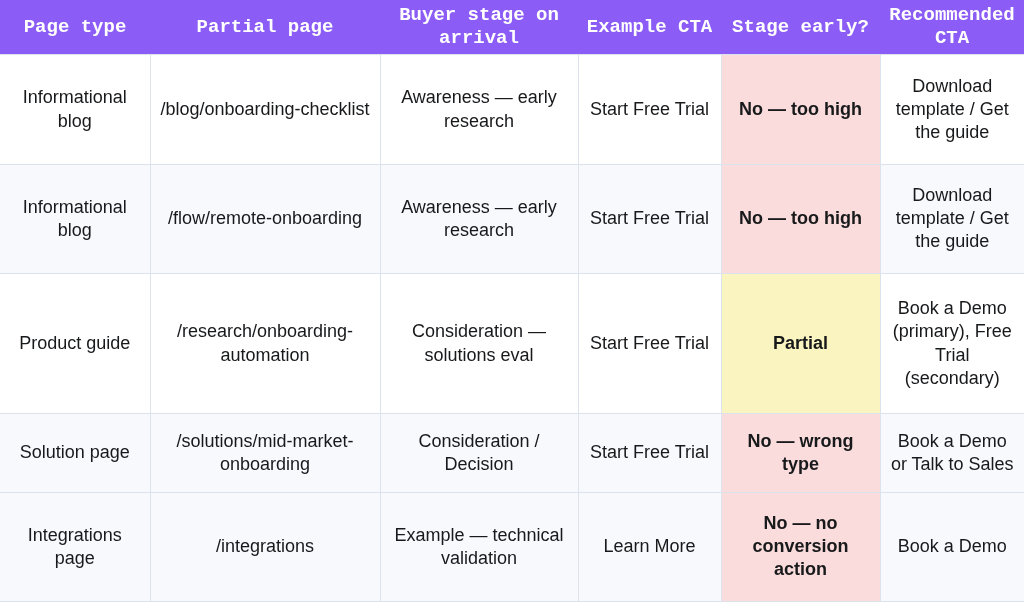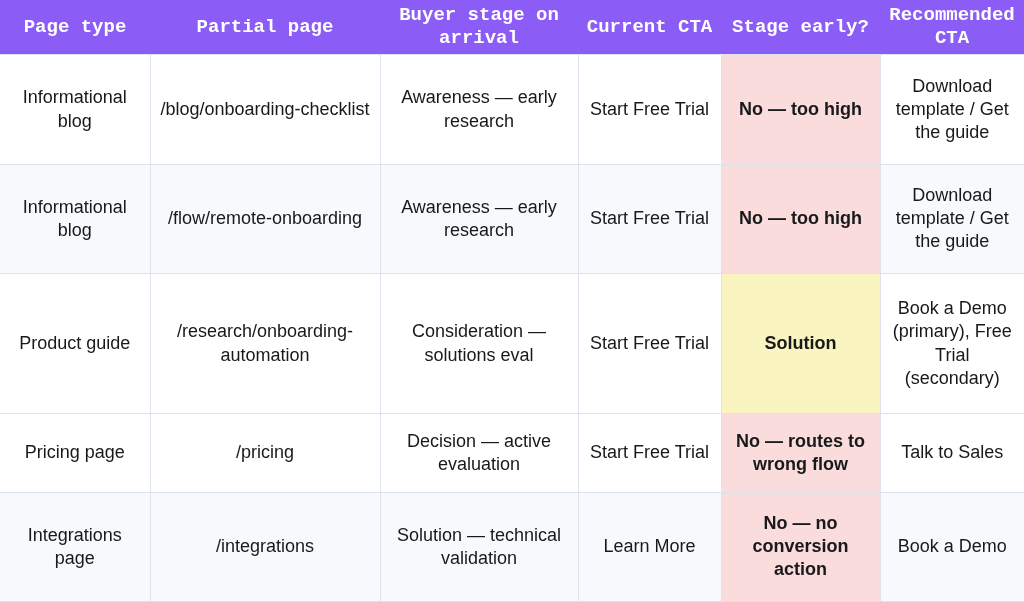--- a/index.html
+++ b/index.html
@@ -88,21 +88,21 @@
       <col class="c3">
     <col class="c4">
       <col class="c5">
       <col class="c6">
   </colgroup>
   <thead>
     <tr>
       <th>Page type</th>
       <th>Partial page</th>
       <th>Buyer stage on arrival</th>
-      <th>Current CTA</th>
+      <th>Example CTA</th>
       <th>Stage early?</th>
       <th>Recommended CTA</th>
     </tr>
   </thead>
   <tbody id="table-body">
       <tr class="row-plain">
         <td>Informational blog</td>
         <td>/blog/onboarding-checklist</td>
         <td>Awareness — early research</td>
         <td>Start Free Trial</td>
@@ -115,33 +115,33 @@
         <td>Awareness — early research</td>
         <td>Start Free Trial</td>
         <td class="status status-no">No — too high</td>
         <td>Download template / Get the guide</td>
       </tr>
       <tr class="row-plain">
         <td>Product guide</td>
         <td>/research/onboarding-automation</td>
         <td>Consideration — solutions eval</td>
         <td>Start Free Trial</td>
-        <td class="status status-partial">Solution</td>
+        <td class="status status-partial">Partial</td>
         <td>Book a Demo (primary), Free Trial (secondary)</td>
       </tr>
-      <tr class="row-plain">
-        <td>Pricing page</td>
-        <td>/pricing</td>
-        <td>Decision — active evaluation</td>
+      <tr class="row-alt">
+        <td>Solution page</td>
+        <td>/solutions/mid-market-onboarding</td>
+        <td>Consideration / Decision</td>
         <td>Start Free Trial</td>
-        <td class="status status-no">No — routes to wrong flow</td>
-        <td>Talk to Sales</td>
+        <td class="status status-no">No — wrong type</td>
+        <td>Book a Demo or Talk to Sales</td>
       </tr>
       <tr class="row-alt">
         <td>Integrations page</td>
         <td>/integrations</td>
-        <td>Solution — technical validation</td>
+        <td>Example — technical validation</td>
         <td>Learn More</td>
         <td class="status status-no">No — no conversion action</td>
         <td>Book a Demo</td>
       </tr>
     </tbody>
 </table>
 
 </body></html>

